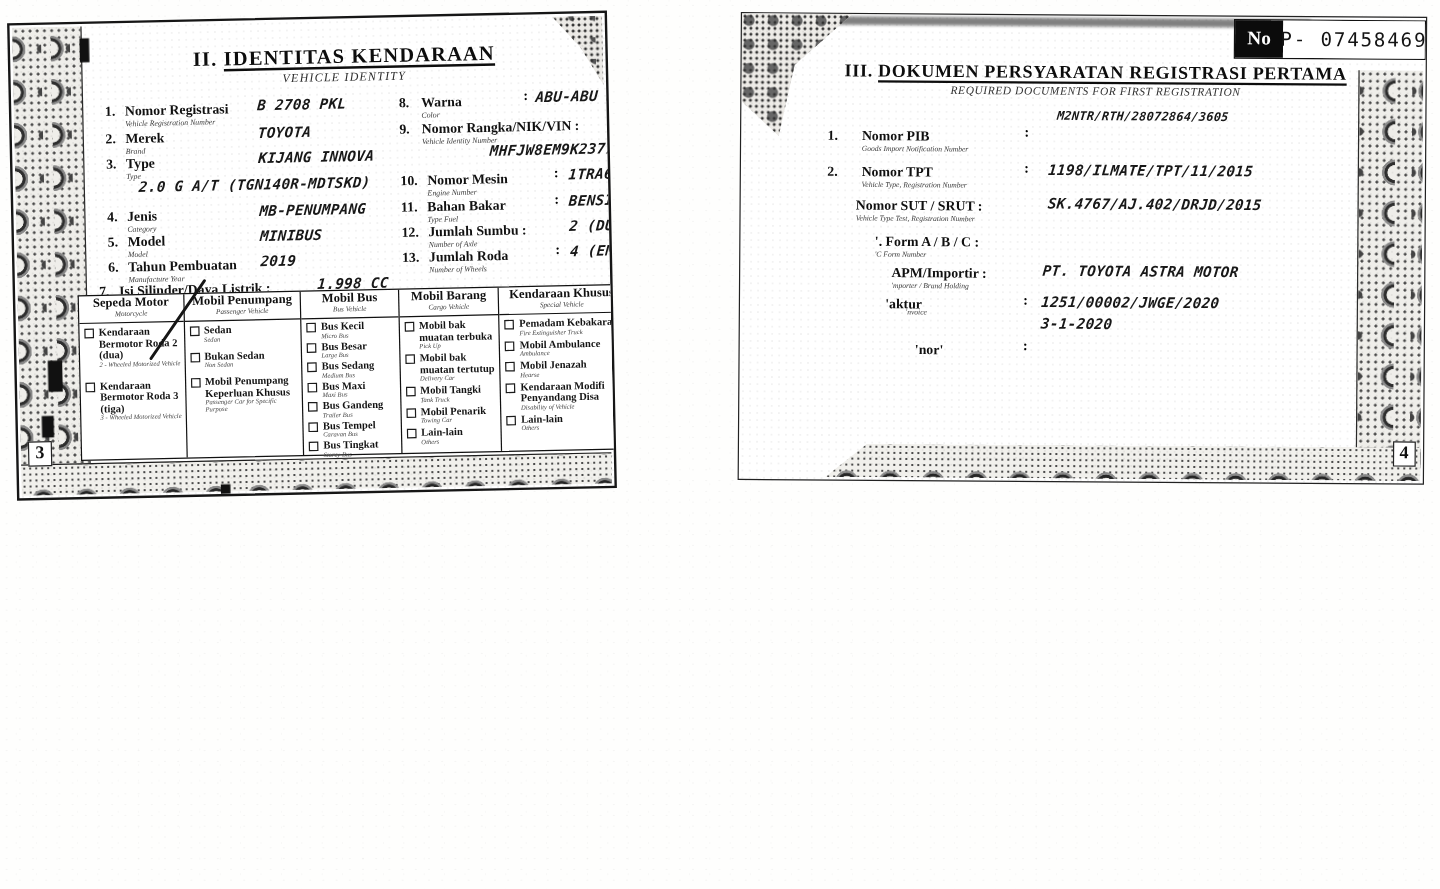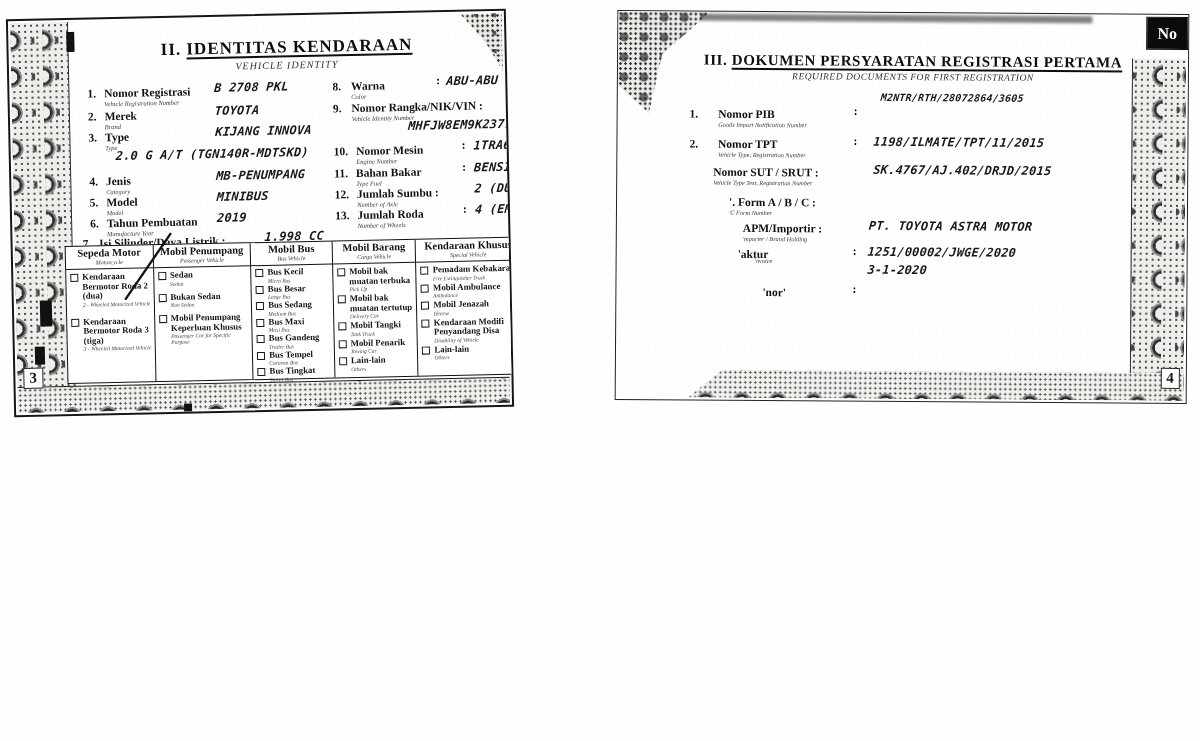--- a/index.html
+++ b/index.html
@@ -475,20 +475,21 @@
 </div>
 
 <div class="page page-right">
   <div class="smudge"></div>
   <div class="corner-tl-right"></div>
   <div class="band-right"></div>
   <div class="band-bottom-right"></div>
 
   <div class="no-assembly">
     <div class="no-black">No</div>
+    <div class="no-serial">P- 07458469</div>
   </div>
 
   <div class="rtitle">
     <span>III.</span>
     <span class="u">DOKUMEN PERSYARATAN REGISTRASI PERTAMA</span>
   </div>
   <div class="rsub">REQUIRED DOCUMENTS FOR FIRST REGISTRATION</div>
   <div class="refnum"><span class="hand sm">M2NTR/RTH/28072864/3605</span></div>
 
   <div class="frow" style="left:72px; top:92px;">

